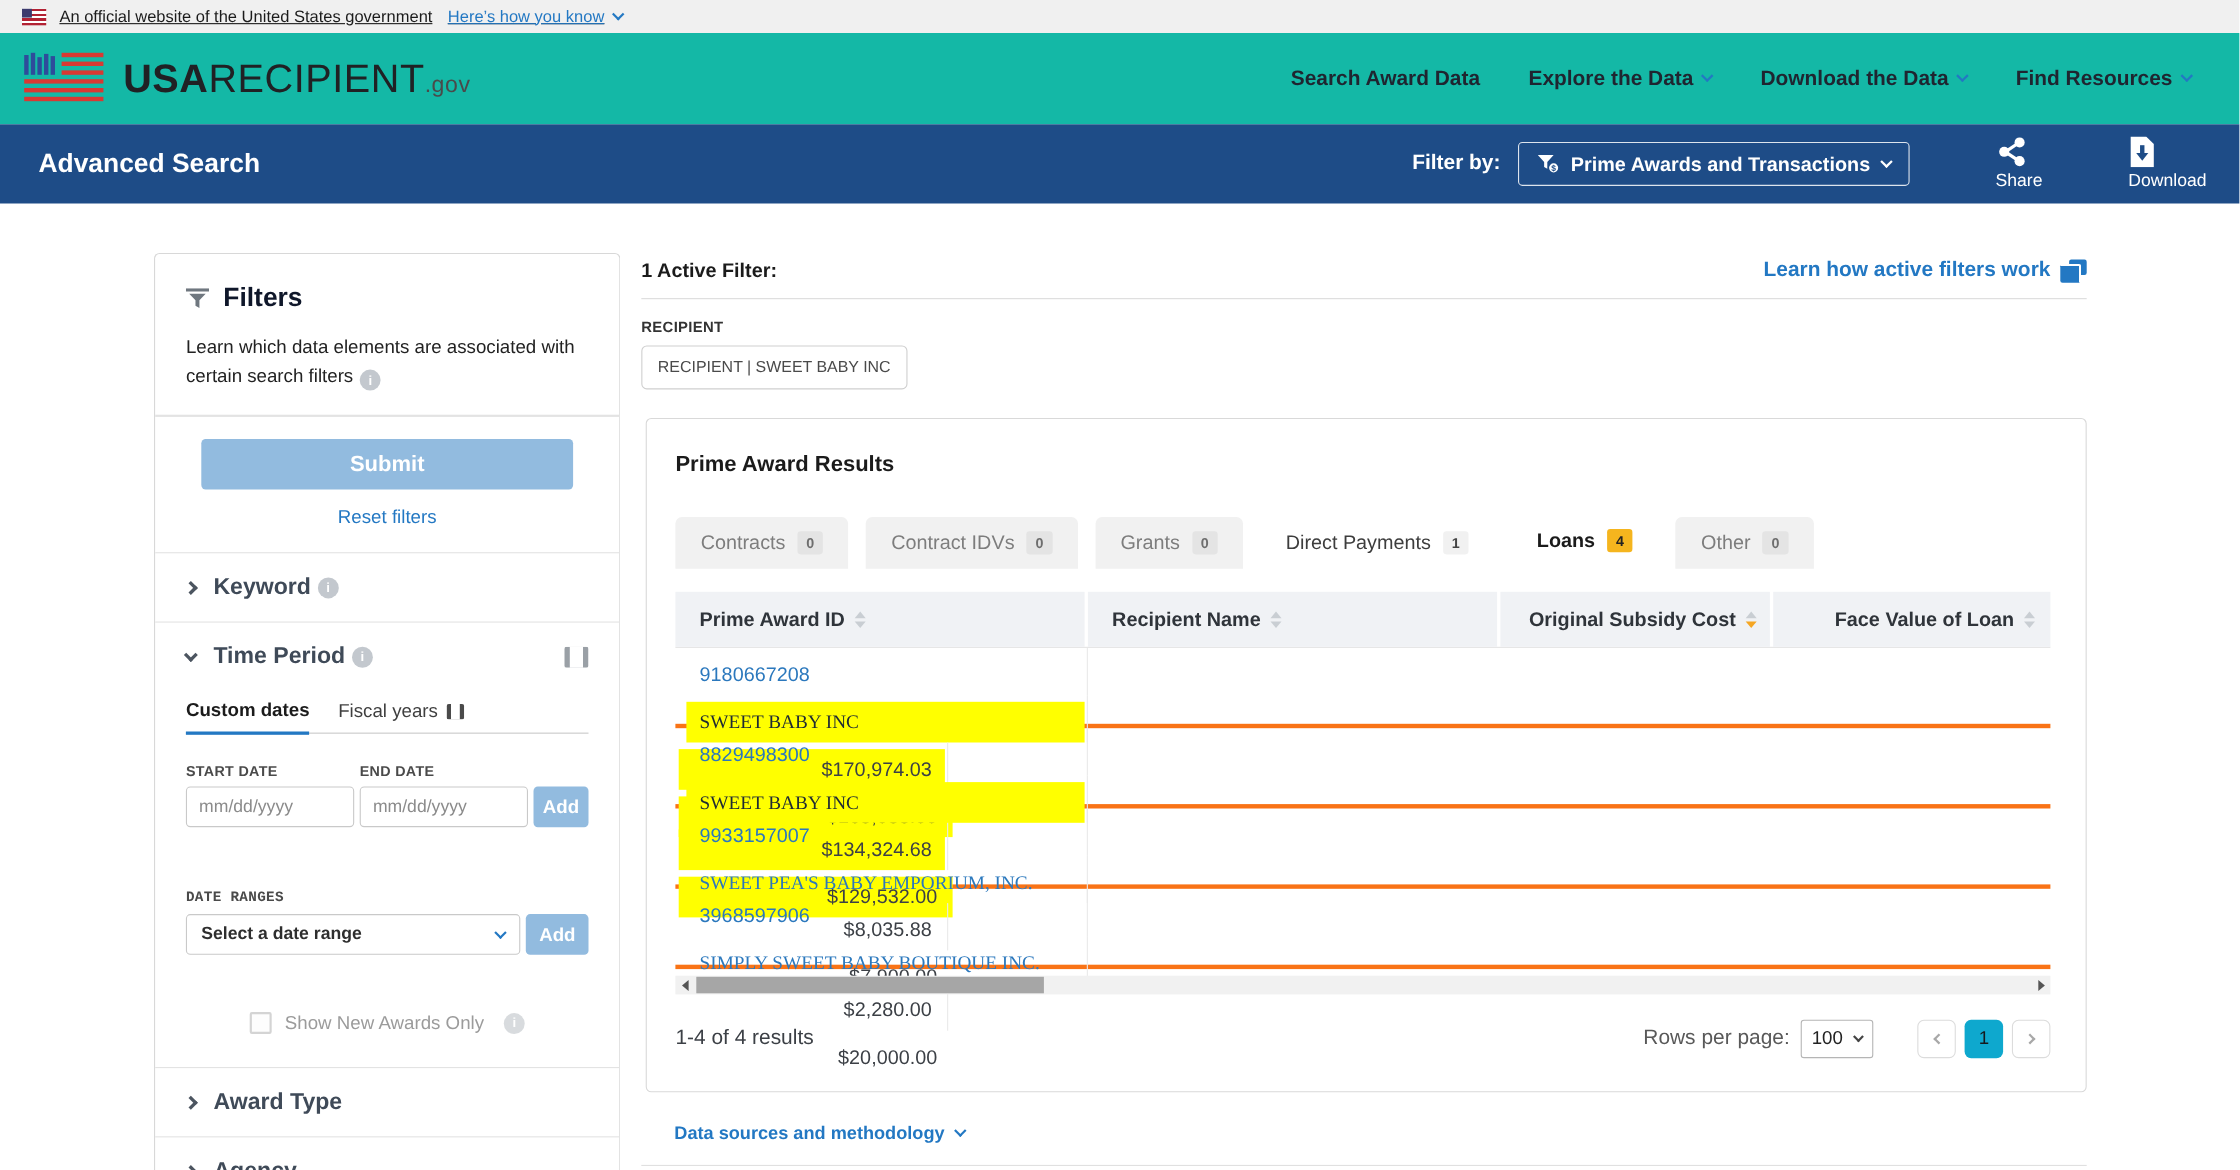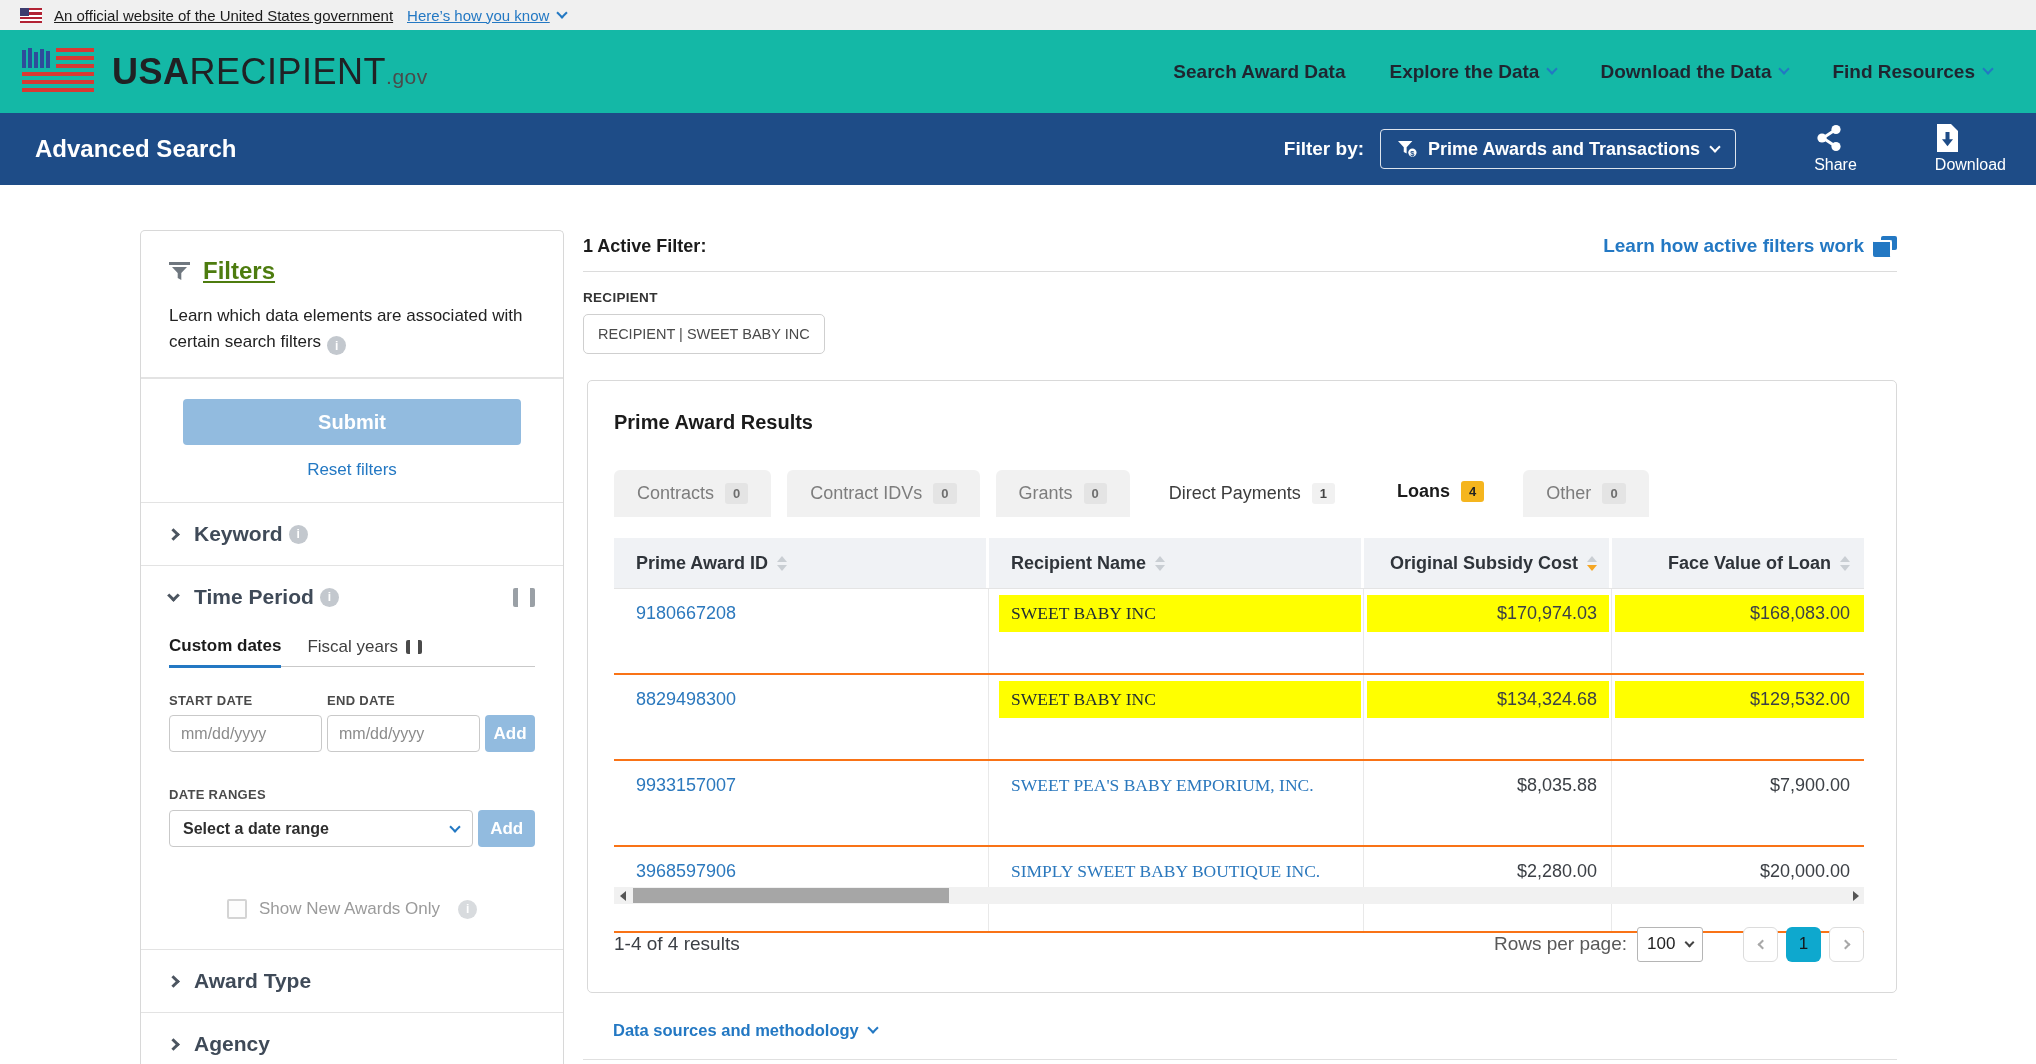--- a/index.html
+++ b/index.html
@@ -37,21 +37,21 @@
   .icon-btn .lbl { font-size:16px; }
 
   
   .main { position:relative; height:879px; }
 
   
   .filters-card { position:absolute; left:140px; top:45px; width:424px; height:834px; background:#fff;
     border:1px solid #d8d8d8; border-bottom:none; border-radius:5px 5px 0 0; overflow:hidden; }
   .fp-head { padding:26px 28px 0 28px; }
   .fp-title-row { display:flex; align-items:center; gap:13px; }
-  .fp-title { font-size:24px; font-weight:bold; color:#4d7c0f;text-decoration:underline; }
+  .fp-title { font-size:24px; font-weight:bold; color:#0f172a; }
   .fp-desc { margin-top:18px; font-size:17px; line-height:1.5; color:#222; padding-right:6px; }
   .info { display:inline-flex; width:19px; height:19px; border-radius:50%; background:#c3c8ce; color:#fff;
     font-size:12px; font-weight:bold; align-items:center; justify-content:center; vertical-align:-3px; margin-left:6px; }
   .info::after { content:"i"; }
   .info.dim { background:#d8dbde; }
   .fp-divider { margin-top:22px; border-top:2px solid #e3e3e3; }
   .fp-submit-wrap { padding:20px 42px 0 42px; }
   .btn-submit { width:100%; height:46px; background:#92bbdf; color:#fff; font-size:20px; font-weight:bold;
     border:none; border-radius:4px; cursor:pointer; font-family:inherit; }
   .reset-link { display:block; text-align:center; margin-top:15px; font-size:17px; color:#2378c3; text-decoration:none; }
@@ -73,21 +73,21 @@
   .tp-tab.idle { color:#3f3f3f; margin-left:26px; }
   .date-labels { display:flex; margin-top:26px; }
   .sm-label { font-size:13px; font-weight:bold; color:#4a4a4a; letter-spacing:.3px; }
   .date-labels .sm-label:first-child { width:158px; }
   .date-inputs { display:flex; margin-top:7px; gap:5px; align-items:center; }
   .date-input { width:153px; height:37px; border:1px solid #c9c9c9; border-radius:4px; font-size:16px; padding:0 11px;
     font-family:inherit; color:#333; }
   .date-input::placeholder { color:#8b8b8b; }
   .btn-add { width:58px; height:37px; background:#92bbdf; color:#fff; border:none; border-radius:4px;
     font-size:17px; font-weight:bold; cursor:pointer; font-family:inherit; }
-  .ranges-label { margin-top:35px; }
+  .ranges-label { margin-top:56px;font-family:Liberation Mono, monospace; }
   .range-row { display:flex; margin-top:8px; gap:5px; align-items:center; }
   .range-select { width:311px; height:37px; border:1px solid #c9c9c9; border-radius:4px; display:flex; align-items:center;
     padding:0 13px; cursor:pointer; }
   .range-select .val { font-size:16px; font-weight:bold; color:#2e2e2e; }
   .chev-b { display:inline-block; width:8px; height:8px; border-right:2.5px solid #2378c3; border-bottom:2.5px solid #2378c3; transform:rotate(45deg); margin-left:auto; margin-top:-4px; }
   .show-new { margin-top:52px; display:flex; align-items:center; justify-content:center; gap:12px; padding-bottom:30px; }
   .checkbox { width:20px; height:20px; border:2px solid #d4d4d4; border-radius:2px; background:#fdfdfd; }
   .show-new .lbl { font-size:17px; color:#9b9b9b; }
 
   
@@ -127,21 +127,21 @@
   .hc1 { width:372px; margin-right:3px; padding-left:22px; }
   .hc2 { width:372px; margin-right:3px; padding-left:22px; }
   .hc3 { width:245px; margin-right:3px; justify-content:flex-end; padding-right:12px; }
   .hc4 { width:252px; justify-content:flex-end; padding-right:14px; }
   .sort { display:inline-flex; flex-direction:column; gap:3px; margin-left:9px; }
   .s-up   { width:0; height:0; border-left:5.5px solid transparent; border-right:5.5px solid transparent; border-bottom:6.5px solid #c9ced3; }
   .s-down { width:0; height:0; border-left:5.5px solid transparent; border-right:5.5px solid transparent; border-top:6.5px solid #c9ced3; }
   .s-down.gold { border-top-color:#f5a623; }
 
   .tbody { border-top:1px solid #e4e4e4; }
-  .trow { display:flex; height:86px; border-bottom:2px solid #f97316; }
+  .trow { display:flex; height:73px; border-bottom:4px solid #f97316;flex-direction:column; }
   .tcell { padding-top:6px; }
   .tc1 { width:375px; border-right:1px solid #e9e9e9; }
   .tc2 { width:375px; border-right:1px solid #e9e9e9;font-family:Liberation Serif, serif; }
   .tc3 { width:248px; border-right:1px solid #e9e9e9; }
   .tc4 { width:252px; }
   .cell-band { display:block; padding:8px 0; font-size:18px; }
   .tc1 .cell-band { padding-left:22px; }
   .tc2 .cell-band { margin-left:10px; margin-right:2px; padding-left:12px; font-size:17.5px; }
   .tc3 .cell-band { margin-left:3px; margin-right:2px; padding-right:12px; text-align:right; color:#3c4046; }
   .tc4 .cell-band { margin-left:3px; padding-right:14px; text-align:right; color:#3c4046; }

